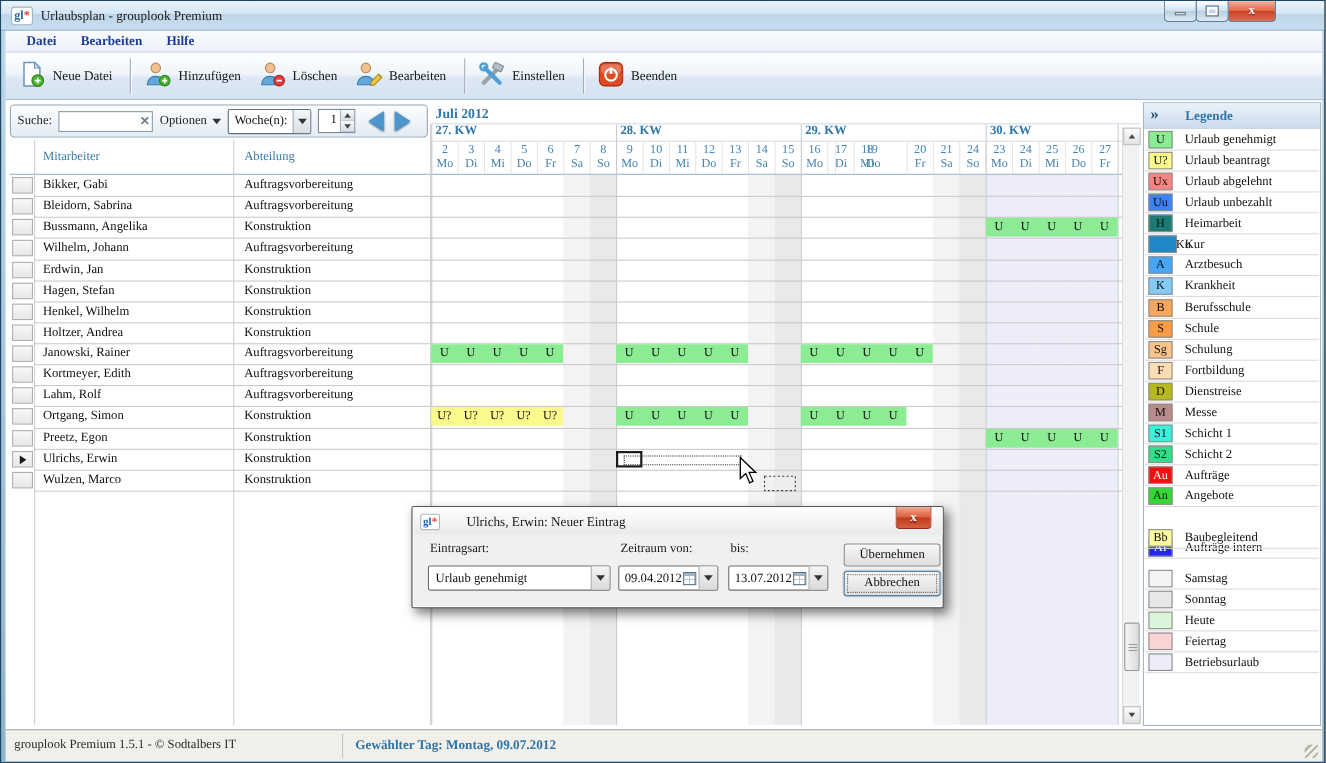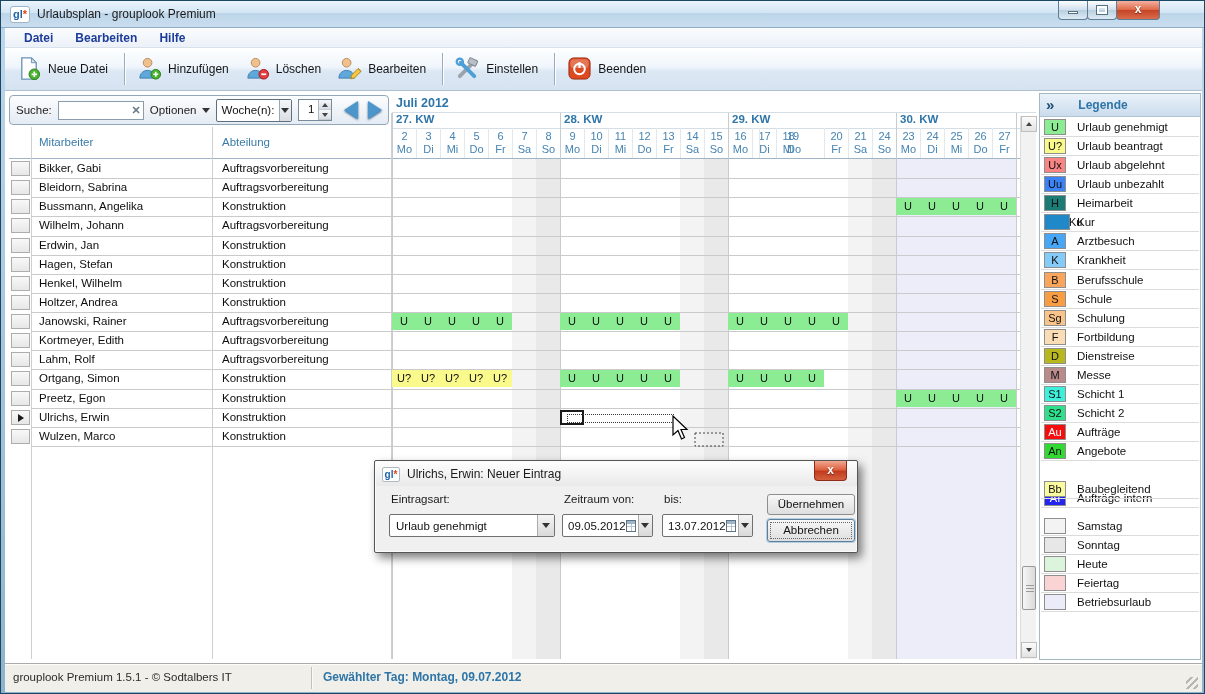--- a/index.html
+++ b/index.html
@@ -1,18 +1,18 @@
 <!DOCTYPE html>
 <html><head>
 <meta charset="utf-8">
 <style>
   html,body{margin:0;padding:0;background:#555;}
   *{box-sizing:border-box;}
   .window{position:relative;width:1205px;height:694px;margin:0 auto;
-    font-family:Liberation Sans, sans-serif;font-size:11.5px;color:#111;
+    font-family:Liberation Serif, serif;font-size:11.5px;color:#111;
     background:linear-gradient(#BForget 0,#000 0),#A6C6DE;border:1px solid #1B4763;overflow:hidden;
     background:linear-gradient(180deg,#BED8EC 0%,#A2C2DA 60%,#8FB3CC 100%);}
   .abs{position:absolute;}
   
   .titlebar{left:0;top:0;width:1203px;height:27px;
     background:linear-gradient(180deg,#EAF4FC 0%,#D3E5F4 45%,#BDD5E9 46%,#C9DDEF 100%);
     border-bottom:1px solid #8FAFC9;}
   .app-icon{left:9px;top:5px;width:20px;height:17px;background:#fff;border:1px solid #9FB4C6;border-radius:3px;
     font-size:11px;font-weight:bold;color:#1F63A8;text-align:center;line-height:15px;}
   .app-icon .star{color:#E2401C;font-weight:bold;}
@@ -97,21 +97,21 @@
   .sb-sep{position:absolute;left:306px;top:3px;width:1px;height:22px;background:#C3C2BB;box-shadow:1px 0 0 #FBFAF6;}
   .sb-right{position:absolute;left:318px;top:6px;color:#2E75A8;font-weight:bold;font-size:12px;}
   .sb-grip{position:absolute;right:4px;bottom:3px;width:12px;height:12px;
     background:repeating-linear-gradient(135deg,transparent 0 3px,#B7B6AF 3px 5px);}
   
   .dialog{left:373px;top:459px;width:484px;height:93px;background:#F0F0F0;border:1px solid #565656;border-radius:2px;
     box-shadow:4px 5px 10px rgba(0,0,0,.5), inset 0 0 0 1px #FBFBFB;}
   .dlg-title{position:absolute;left:1px;top:1px;width:481px;height:24px;background:linear-gradient(#FDFDFD,#E9E9E9);display:flex;align-items:center;}
   .dlg-icon{width:18px;height:15px;background:#fff;border:1px solid #AEB8C0;border-radius:2px;margin:0 7px 0 6px;
     font-size:10px;font-weight:bold;color:#1F63A8;text-align:center;line-height:13px;}
-  .dlg-title-text{font-size:12px;color:#1A1A1A;}
+  .dlg-title-text{font-size:12px;color:#1A1A1A;margin-left:17px;}
   .dlg-close{position:absolute;right:10px;top:0;width:33px;height:20px;border:1px solid #8E2B1A;border-top:none;border-radius:0 0 4px 4px;
     background:linear-gradient(180deg,#F0A890,#DE6240 45%,#C13C1F 55%,#D4603E);color:#fff;font-weight:bold;font-size:12px;text-align:center;line-height:18px;text-shadow:0 1px 1px #7E2410;}
   .dlg-label{position:absolute;top:492px;font-size:11.5px;color:#1A1A1A;}
   .dlg-combo{position:absolute;left:388px;top:513px;width:166px;height:23px;background:#fff;border:1px solid #707070;border-radius:2px;display:flex;align-items:center;}
   .dlg-combo .txt{flex:1;padding-left:6px;}
   .dlg-combo .btn,.date .btn{width:17px;height:100%;border-left:1px solid #ABABAB;background:linear-gradient(#F4F4F4,#D9D9D9);display:flex;align-items:center;justify-content:center;}
   .date{position:absolute;top:513px;width:91px;height:23px;background:#fff;border:1px solid #707070;border-radius:2px;display:flex;align-items:center;}
   .date .txt{flex:1;padding-left:5px;font-size:11.5px;}
   .cal-ic{width:12px;height:12px;margin-right:2px;border:1px solid #5F7283;background:
     linear-gradient(#9FB6C9 0 3px,transparent 3px) ,
@@ -653,21 +653,21 @@
   <div class="abs dlg-label" style="left:390px;">Eintragsart:</div>
   <div class="abs dlg-label" style="left:563px;">Zeitraum von:</div>
   <div class="abs dlg-label" style="left:663px;">bis:</div>
   <div class="abs dlg-combo">
     <span class="txt">Urlaub genehmigt</span>
     <span class="btn">
         <span class="tri-down"></span>
       </span>
   </div>
   <div class="abs date" style="left:561px;">
-    <span class="txt">09.05.2012</span>
+    <span class="txt">09.04.2012</span>
     <span class="cal-ic"></span>
     <span class="btn">
         <span class="tri-down"></span>
       </span>
   </div>
   <div class="abs date" style="left:661px;">
     <span class="txt">13.07.2012</span>
     <span class="cal-ic"></span>
     <span class="btn">
         <span class="tri-down"></span>

